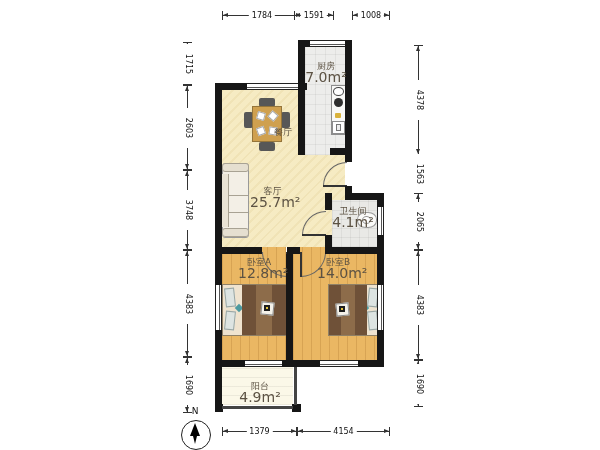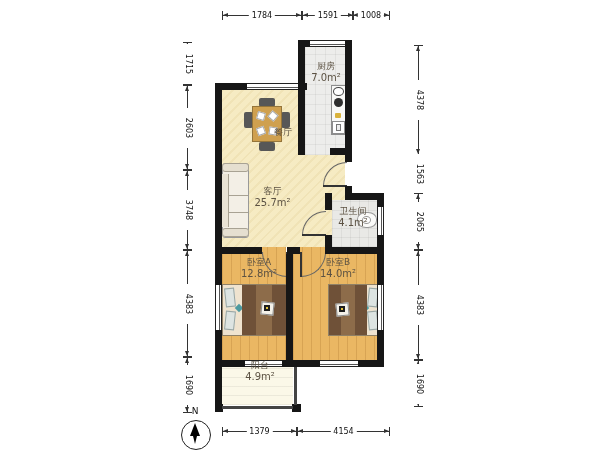--- a/index.html
+++ b/index.html
@@ -13,21 +13,21 @@
   .floor-wood{background-color:#eab763;background-image:repeating-linear-gradient(90deg,rgba(140,85,20,.20) 0 1px,transparent 1px 9px);}
   .floor-balcony{background-color:#fbf8e8;background-image:repeating-linear-gradient(0deg,rgba(0,0,0,.06) 0 1px,transparent 1px 9px);}
   .win-h{position:absolute;height:7px;background:#fff;border-top:1.5px solid #222;border-bottom:1.5px solid #222;box-sizing:border-box;z-index:35;}
   .win-h::after{content:"";position:absolute;left:0;right:0;top:50%;border-top:1px solid #555;}
   .win-v{position:absolute;width:7px;background:#fff;border-left:1.5px solid #222;border-right:1.5px solid #222;box-sizing:border-box;z-index:35;}
   .win-v::after{content:"";position:absolute;top:0;bottom:0;left:50%;border-left:1px solid #555;}
   .arc{position:absolute;box-sizing:border-box;z-index:25;}
   .leaf{position:absolute;background:#333;z-index:26;}
   .furn{position:absolute;z-index:20;box-sizing:border-box;}
   .rlabel{position:absolute;z-index:40;text-align:center;font-size:9px;line-height:11px;color:#5c5243;}
-  .rlabel .area{font-size:10px;}
+  .rlabel .area{font-size:14px;}
   
   .dimh{position:absolute;height:11px;z-index:45;}
   .dimh::before{content:"";position:absolute;left:0;right:0;top:5px;border-top:1px solid #333;}
   .dimh .tk{position:absolute;top:1px;width:1px;height:9px;background:#333;}
   .dimh .tk.l{left:0}.dimh .tk.r{right:0}
   .dimh .aw{position:absolute;top:3px;width:0;height:0;border-top:2.5px solid transparent;border-bottom:2.5px solid transparent;}
   .dimh .aw.l{left:1px;border-right:5px solid #333;}
   .dimh .aw.r{right:1px;border-left:5px solid #333;}
   .dimh .dlab{position:absolute;left:50%;top:0;transform:translateX(-50%);background:#fff;padding:0 3px;font-size:8px;line-height:11px;color:#111;white-space:nowrap;}
   .dimv{position:absolute;width:11px;z-index:45;}
@@ -167,34 +167,34 @@
     <div class="area">4.1m²</div>
   </div>
   <div class="rlabel" style="left:238px;top:257px;width:42px;">
     <div>卧室A</div>
     <div class="area">12.8m²</div>
   </div>
   <div class="rlabel" style="left:317px;top:257px;width:42px;">
     <div>卧室B</div>
     <div class="area">14.0m²</div>
   </div>
-  <div class="rlabel" style="left:239px;top:360px;width:42px;">
+  <div class="rlabel" style="left:239px;top:381px;width:42px;">
     <div>阳台</div>
     <div class="area">4.9m²</div>
   </div>
 
 
   <div class="dimh" style="left:222px;top:10px;width:80px;">
       <i class="tk l"></i>
       <i class="tk r"></i>
       <i class="aw l"></i>
       <i class="aw r"></i>
       <span class="dlab">1784</span>
     </div>
-  <div class="dimh" style="left:302px;top:10px;width:52px;">
+  <div class="dimh" style="left:294px;top:10px;width:40px;">
       <i class="tk l"></i>
       <i class="tk r"></i>
       <i class="aw l"></i>
       <i class="aw r"></i>
       <span class="dlab">1591</span>
     </div>
   <div class="dimh" style="left:352px;top:10px;width:38px;">
       <i class="tk l"></i>
       <i class="tk r"></i>
       <i class="aw l"></i>

